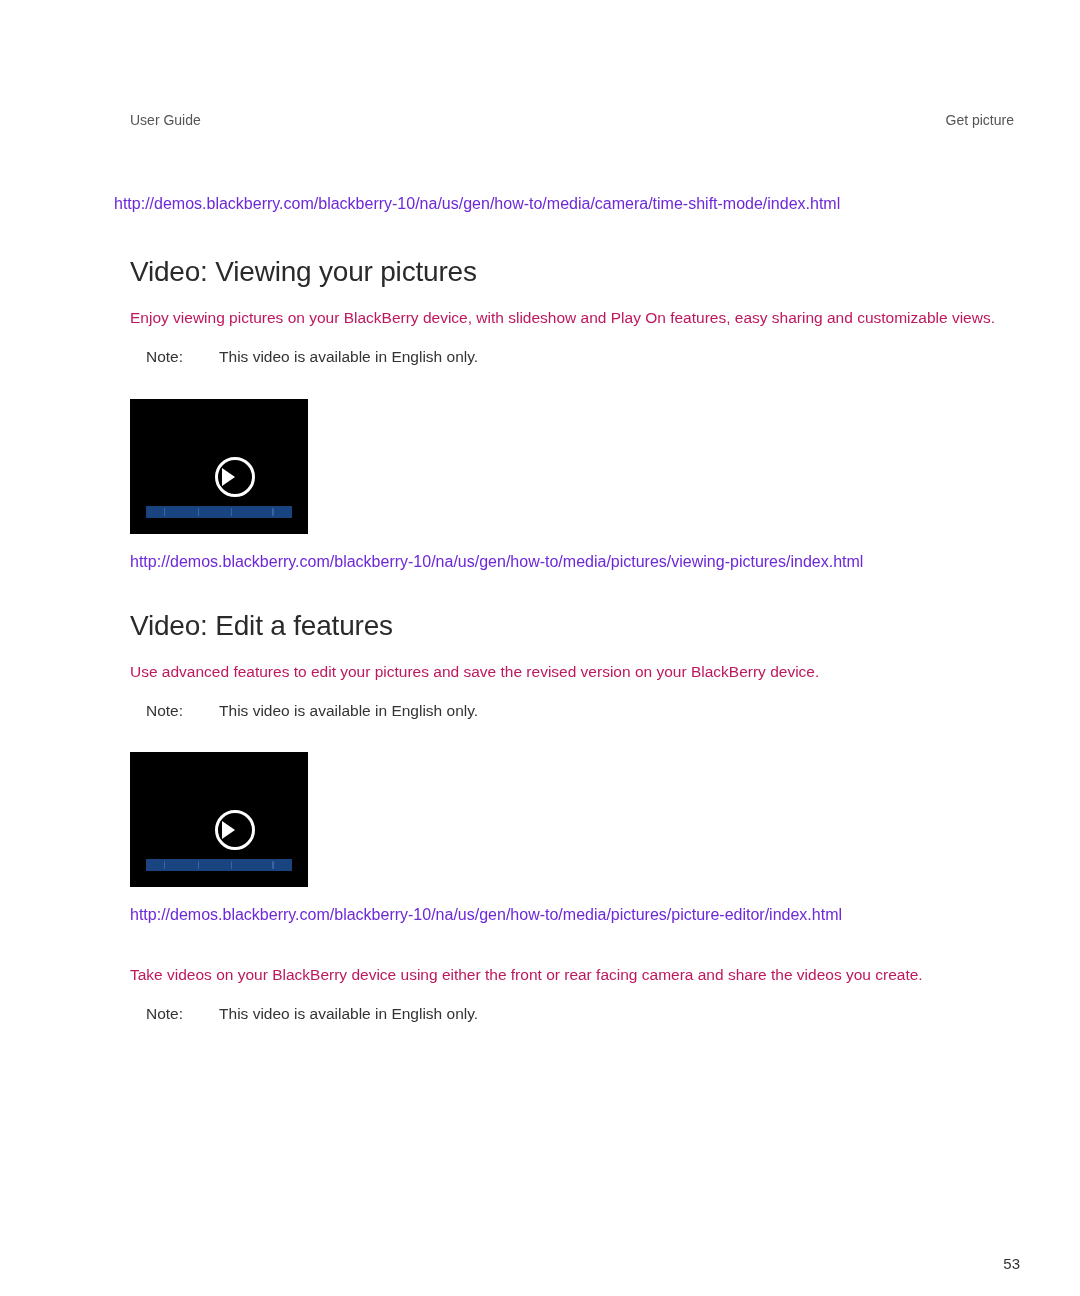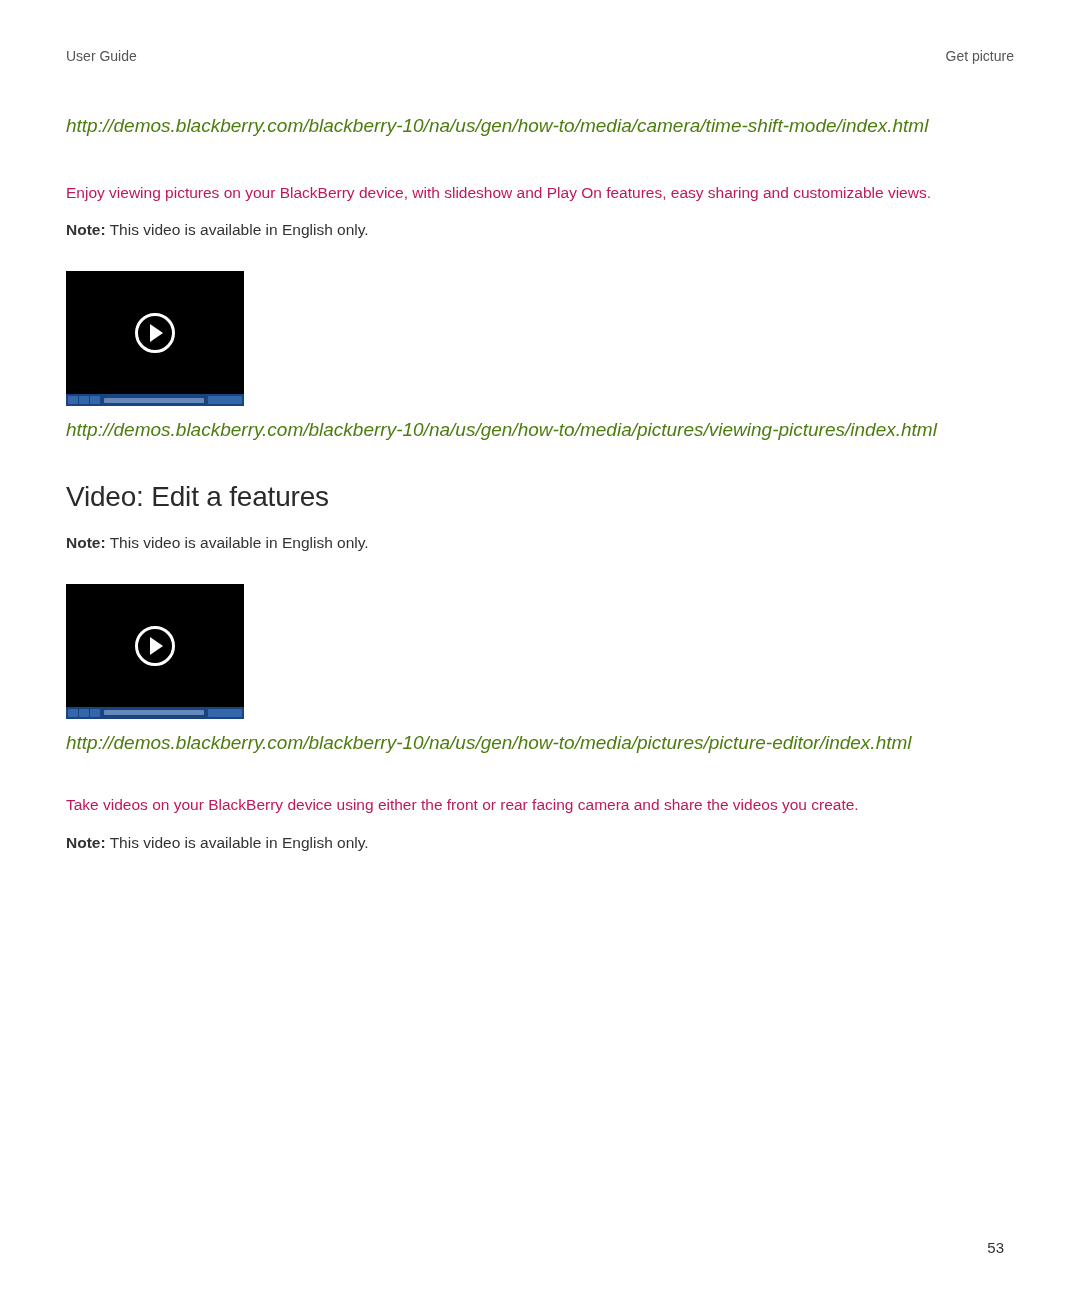--- a/index.html
+++ b/index.html
@@ -1,42 +1,41 @@
 <!DOCTYPE html>
 <html><head>
   <meta charset="utf-8">
   <style>
     * {
-      margin: 0;
+      margin: 16px;
       padding: 0;
       box-sizing: border-box;
     }
     body {
       font-family: -apple-system, BlinkMacSystemFont, "Segoe UI", Helvetica, Arial, sans-serif;
       background: #ffffff;
       color: #333;
       width: 1080px;
       height: 1296px;
       padding: 48px 66px 40px 66px;
       position: relative;
     }
     .header-row {
       display: flex;
       justify-content: space-between;
       font-size: 14px;
       color: #555;
       margin-bottom: 48px;
     }
     .link {
-      color: #4d7c0f;
+      color: #6d28d9;
       text-decoration: none;
-      font-size: 19px;
+      font-size: 16px;
       line-height: 1.5;
       display: block;
-      font-style: italic;
     }
     .link-top {
       margin-bottom: 40px;
     }
     .section {
       margin-bottom: 36px;
     }
     h2.section-heading {
       font-size: 28px;
       font-weight: 400;
@@ -50,21 +49,21 @@
       line-height: 1.5;
       margin-bottom: 14px;
     }
     p.note {
       font-size: 15.5px;
       color: #333;
       line-height: 1.5;
       margin-bottom: 30px;
     }
     p.note b {
-      font-weight: 700;
+      font-weight: 400;
     }
     .video-thumb {
       width: 178px;
       height: 135px;
       background: #000;
       position: relative;
       margin-bottom: 10px;
       display: block;
     }
     .play-circle {
@@ -131,20 +130,21 @@
 <body>
 
 <div class="header-row">
   <span>User Guide</span>
   <span>Get picture</span>
 </div>
 
 <a class="link link-top">http://demos.blackberry.com/blackberry-10/na/us/gen/how-to/media/camera/time-shift-mode/index.html</a>
 
 <div class="section">
+  <h2 class="section-heading">Video: Viewing your pictures</h2>
   <p class="body-text">Enjoy viewing pictures on your BlackBerry device, with slideshow and Play On features, easy sharing and customizable views.</p>
   <p class="note">
     <b>Note:</b><span> This video is available in English only.</span>
   </p>
   <a class="video-thumb">
     <div class="play-circle">
       <div class="play-triangle"></div>
     </div>
     <div class="control-bar">
       <div class="ctrl-btn"></div>
@@ -152,20 +152,21 @@
       <div class="ctrl-btn"></div>
       <div class="ctrl-track"></div>
       <div class="ctrl-time"></div>
     </div>
   </a>
   <a class="link">http://demos.blackberry.com/blackberry-10/na/us/gen/how-to/media/pictures/viewing-pictures/index.html</a>
 </div>
 
 <div class="section">
   <h2 class="section-heading">Video: Edit a features</h2>
+  <p class="body-text">Use advanced features to edit your pictures and save the revised version on your BlackBerry device.</p>
   <p class="note">
     <b>Note:</b><span> This video is available in English only.</span>
   </p>
   <a class="video-thumb">
     <div class="play-circle">
       <div class="play-triangle"></div>
     </div>
     <div class="control-bar">
       <div class="ctrl-btn"></div>
       <div class="ctrl-btn"></div>

